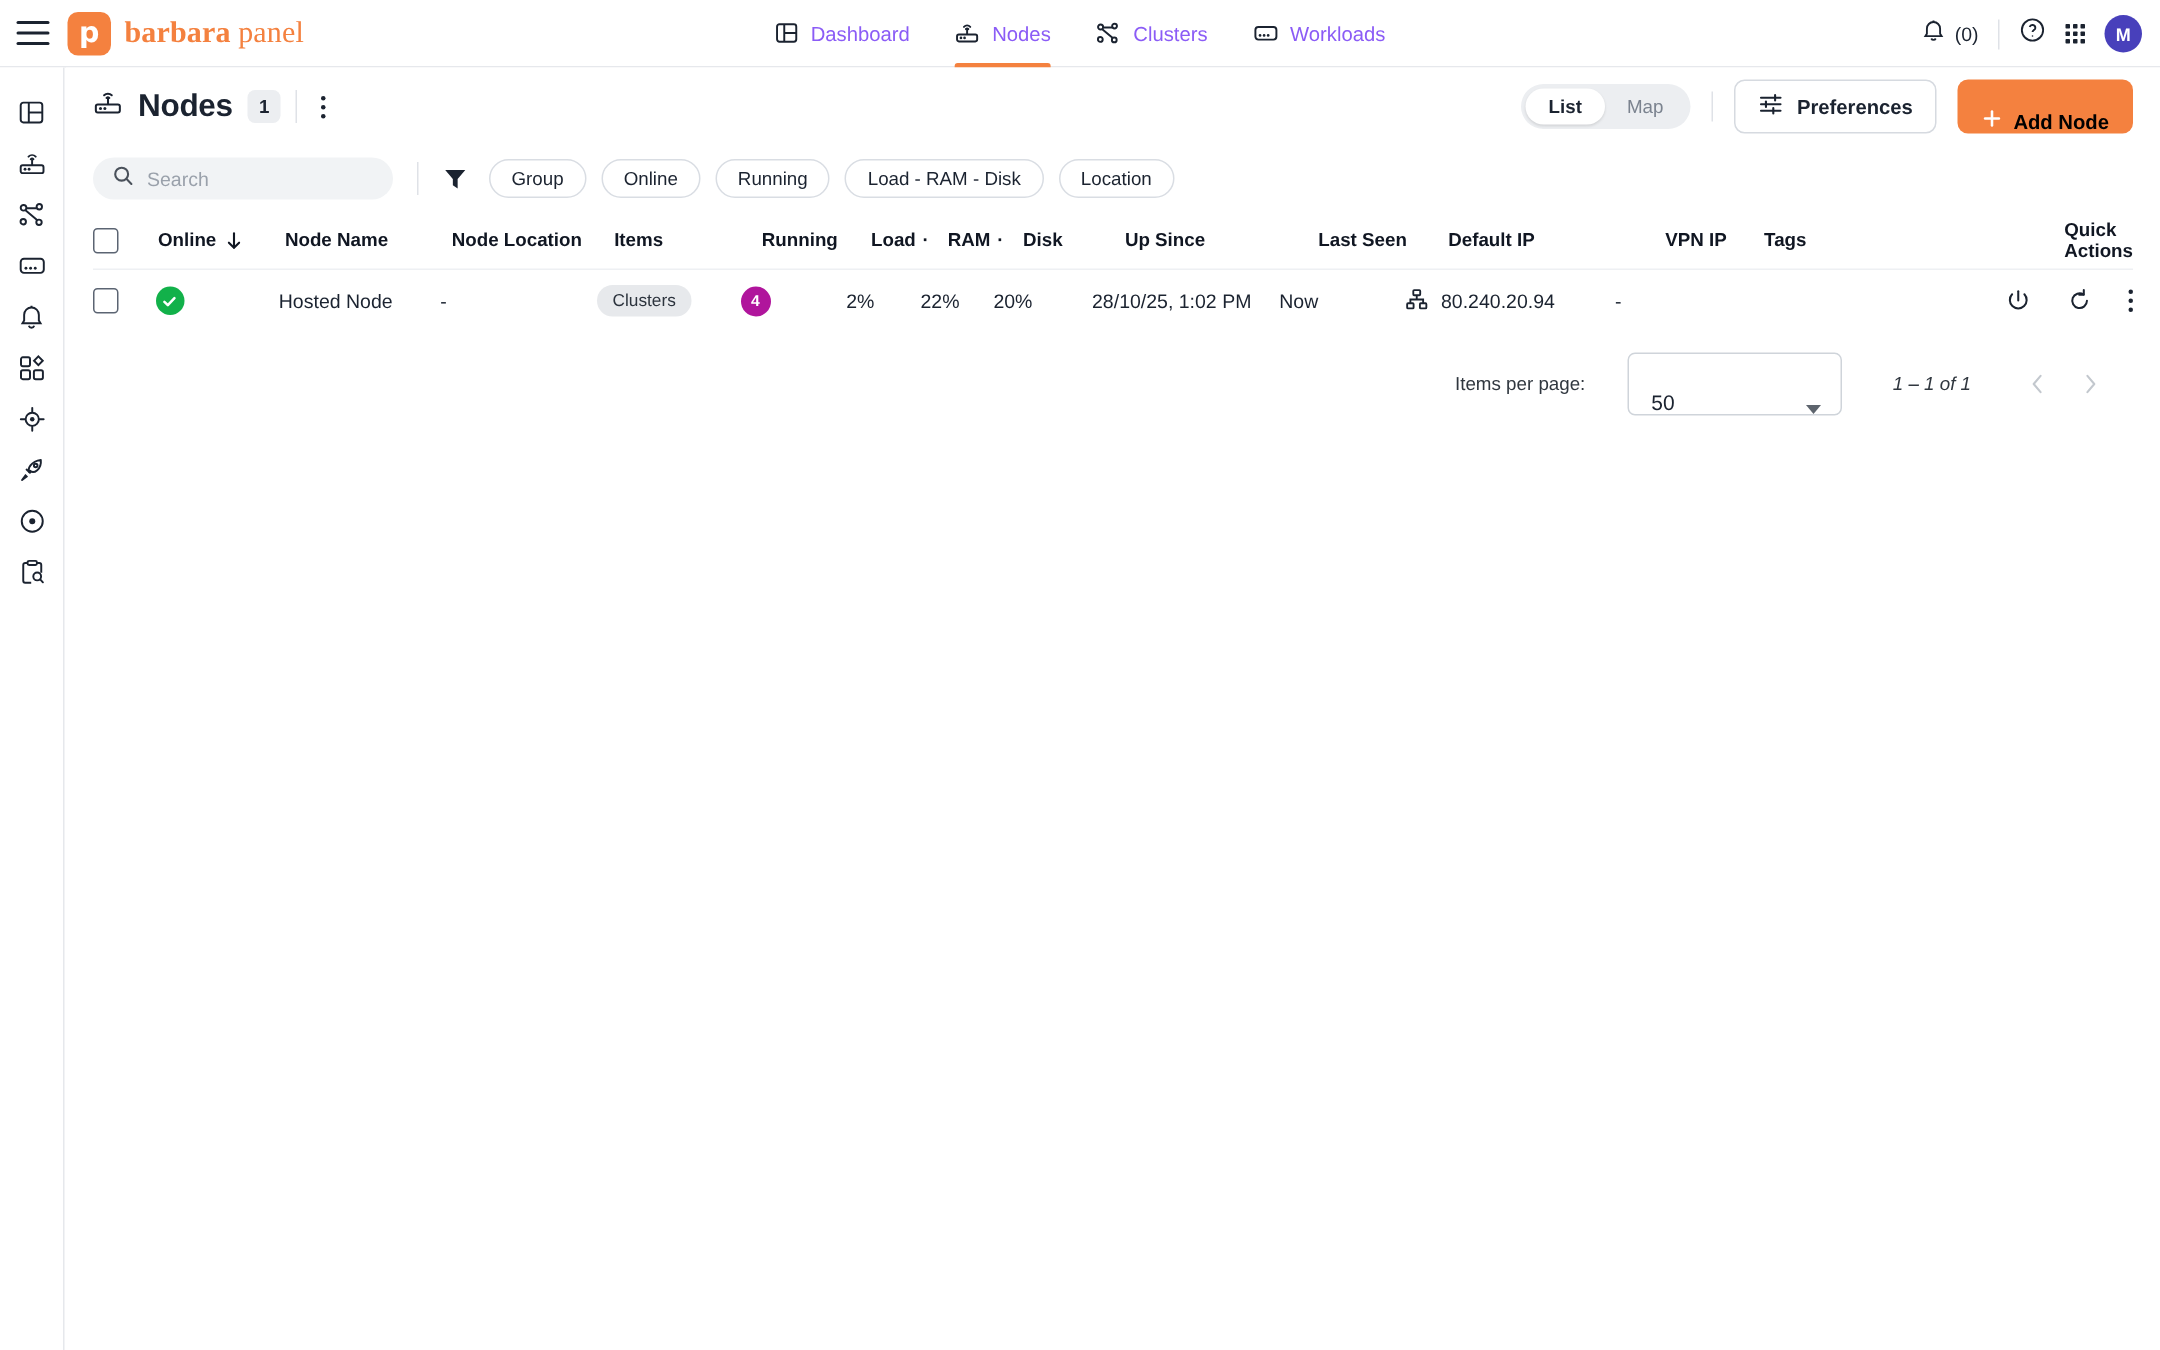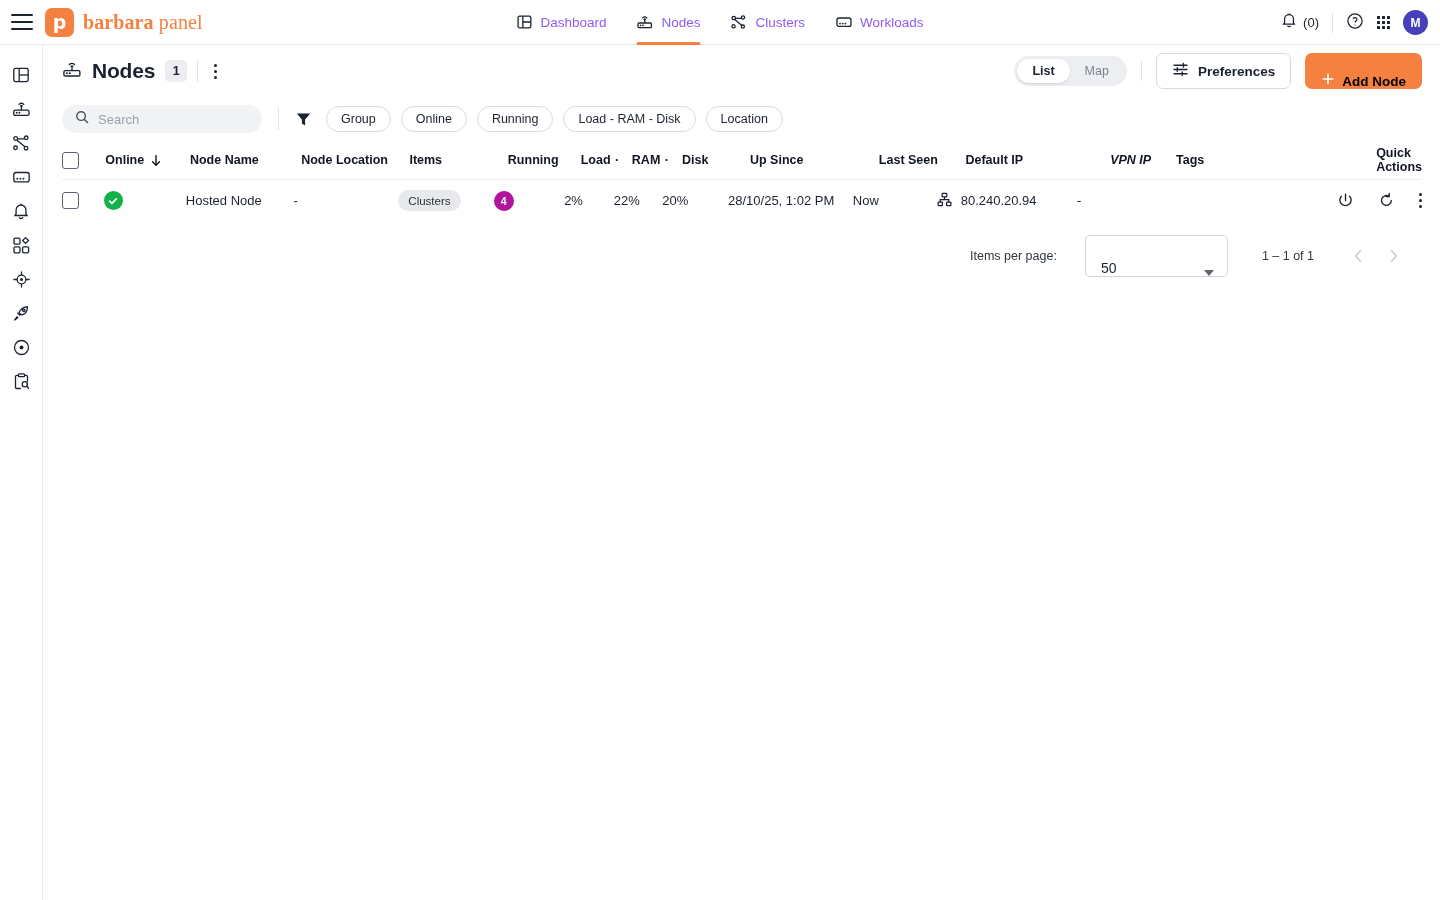--- a/index.html
+++ b/index.html
@@ -159,21 +159,21 @@
   .c-name { width: 113px; }
   .c-loc { width: 110px; }
   .c-status { width: 100px; }
   .c-running { width: 74px; }
   .c-load { width: 52px; }
   .c-ram { width: 51px; }
   .c-disk { width: 69px; }
   .c-up { width: 131px; }
   .c-seen { width: 88px; }
   .c-ip { width: 147px; display: flex; align-items: center; gap: 9px; }
-  .c-vpn { width: 67px; font-style: italic; }
+  .c-vpn { width: 67px; }
   .c-tags { width: 122px; }
   .c-actions { flex: 1; display: flex; align-items: center; gap: 24px; padding-left: 80px; }
 
   .cbox {
     width: 17px; height: 17px; border: 1.6px solid #5b6472; border-radius: 3px; background: #fff;
     cursor: pointer;
   }
   .sort-arrow { display: inline-flex; }
   .dot-sep { color: #101622; padding: 0 1px; }
 
@@ -199,21 +199,21 @@
     display: flex; align-items: center; justify-content: flex-end;
     gap: 0; padding: 14px 22px 0 0; font-size: 12.5px; color: #30373f;
   }
   .pager-label { margin-right: 28px; }
   .select {
     width: 143px; height: 42px; border: 1px solid #cfd4da; border-radius: 5px;
     display: flex; align-items: flex-end; justify-content: space-between;
     padding: 0 13px 0 15px; font-size: 14px; color: #1b2330; cursor: pointer; background: #fff;
   }
   .caret { width: 0; height: 0; border-left: 5.5px solid transparent; border-right: 5.5px solid transparent; border-top: 6px solid #5d646d; }
-  .pager-range { margin-left: 34px; }
+  .pager-range { margin-left: 34px; font-style: italic; }
   .pager-arrow { color: #c3c8ce; cursor: pointer; display: flex; align-items: center; }
   .pa1 { margin-left: 38px; }
   .pa2 { margin-left: 22px; }
 
   
   .quickstart {
     position: absolute; right: 22px; bottom: 40px;
     height: 38px; padding: 0 17px; background: #0f2138; border-radius: 7px;
     display: flex; align-items: center; gap: 9px;
     color: #fff; font-size: 14px; font-weight: bold; cursor: pointer;

